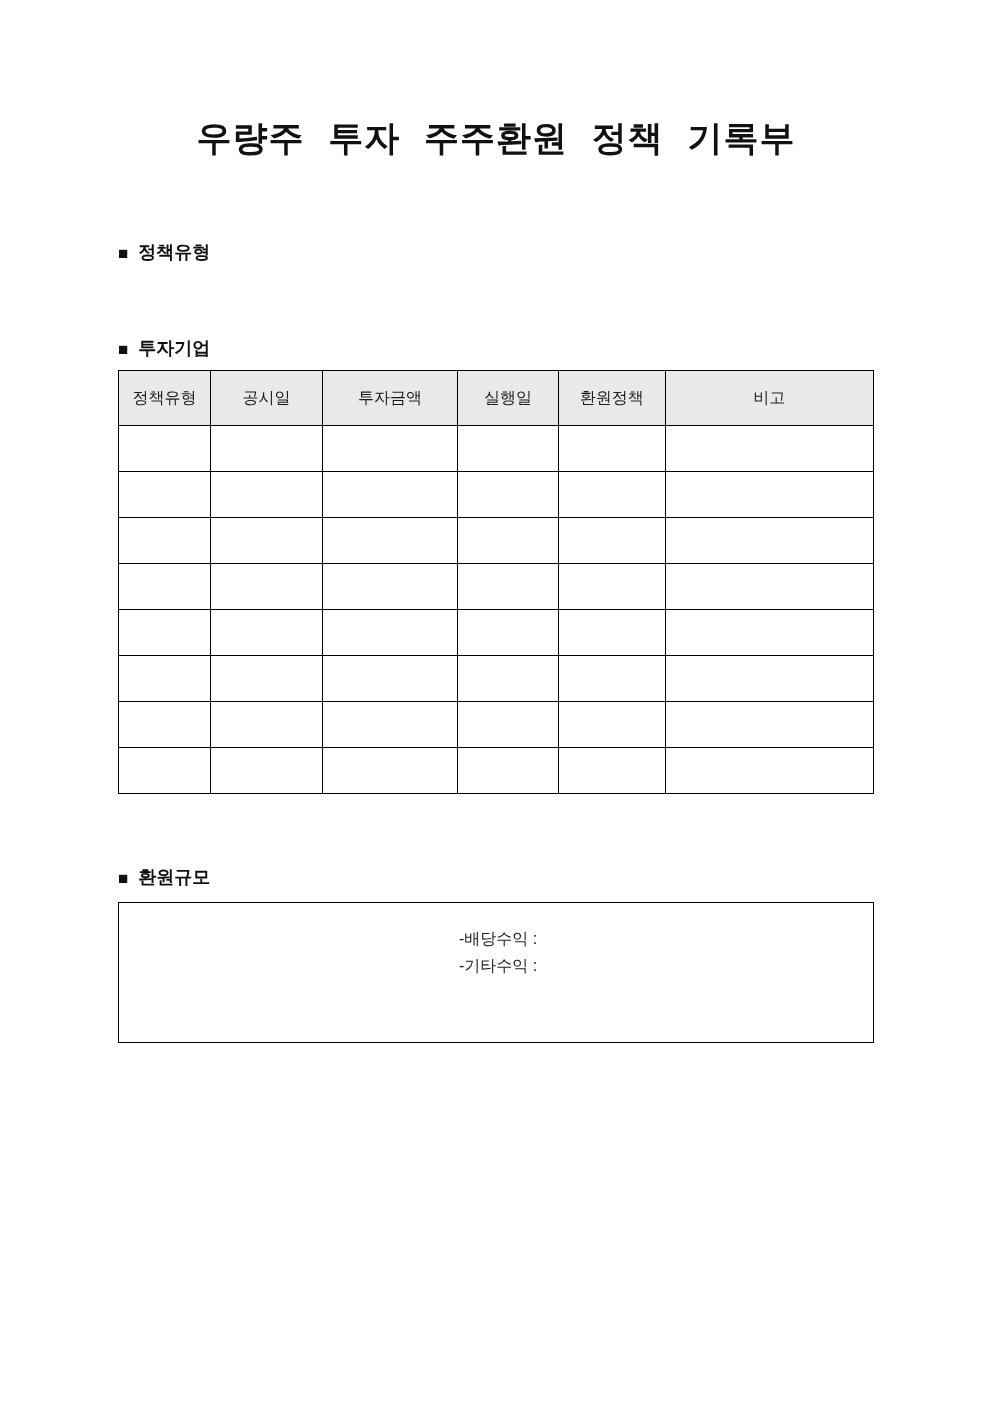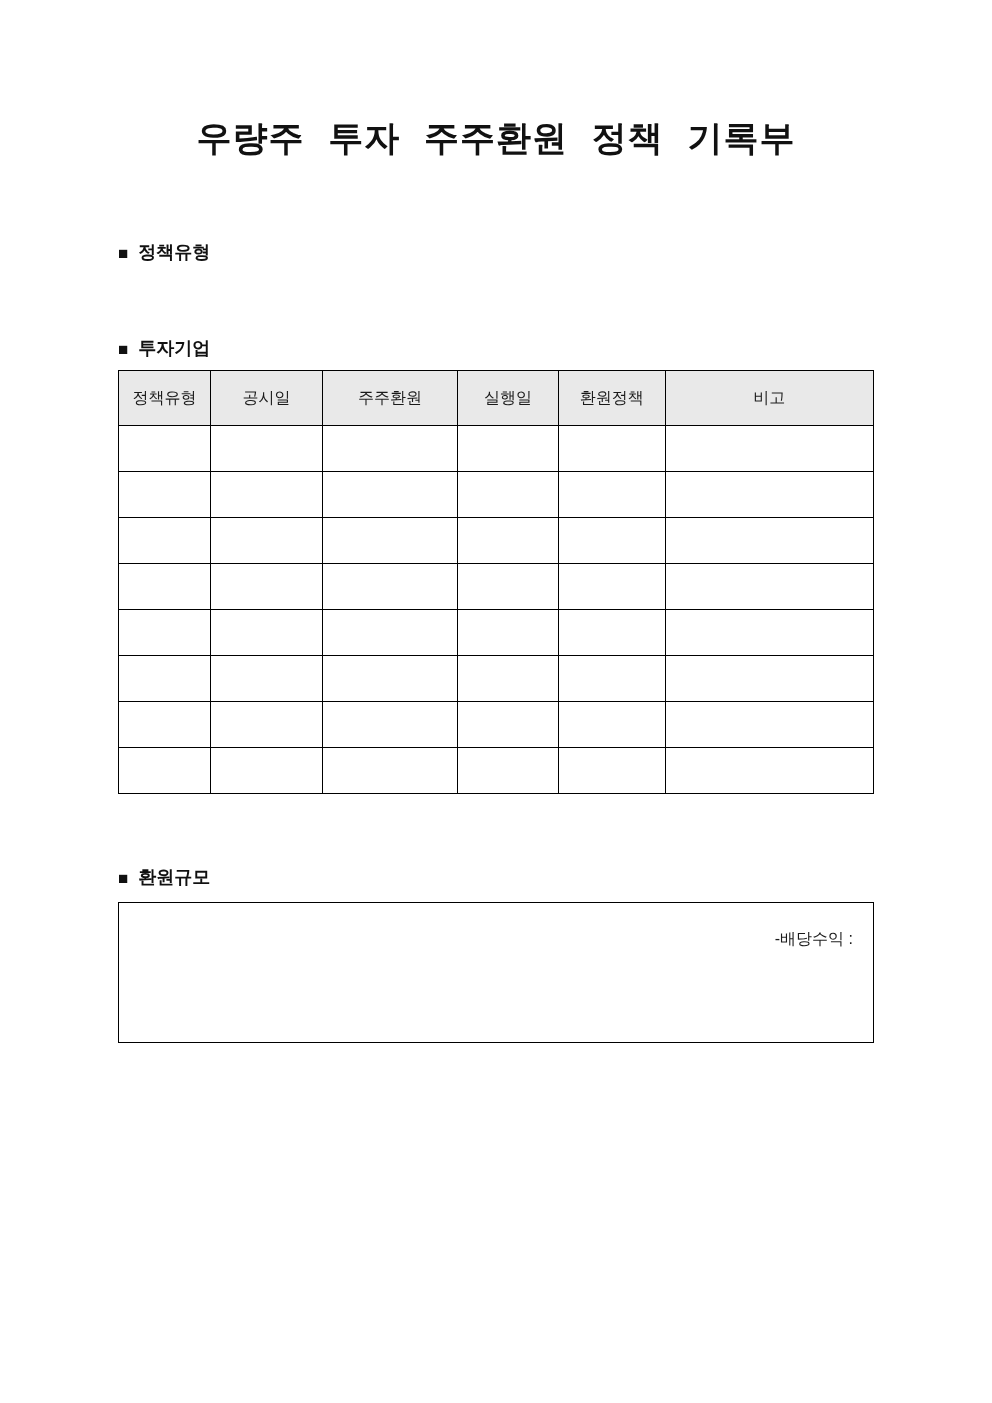--- a/index.html
+++ b/index.html
@@ -75,21 +75,21 @@
   .returns-box {
     margin-top: 13px;
     height: 141px;
     border: 1px solid #000000;
     padding: 22px 20px 0 24px;
   }
   .returns-box .line {
     font-size: 16px;
     line-height: 27px;
     color: #1a1a1a;
-    text-align: right;
+    text-align: center;
   }
 </style>
 </head>
 <body>
 
 <div class="page">
 
   <h1 class="doc-title">우량주 투자 주주환원 정책 기록부</h1>
 
   <div class="section-heading sh-1">
@@ -107,21 +107,21 @@
         <col style="width: 14.8%;">
         <col style="width: 17.9%;">
         <col style="width: 13.4%;">
         <col style="width: 14.1%;">
         <col style="width: 27.6%;">
       </colgroup>
     <thead>
       <tr>
         <th>정책유형</th>
         <th>공시일</th>
-        <th>주주환원</th>
+        <th>투자금액</th>
         <th>실행일</th>
         <th>환원정책</th>
         <th>비고</th>
       </tr>
     </thead>
     <tbody>
         <tr>
           <td></td>
           <td></td>
           <td></td>
@@ -187,15 +187,16 @@
         </tr>
       </tbody>
   </table>
 
   <div class="section-heading sh-3">
     <span class="bullet">■</span>
     <span>환원규모</span>
   </div>
   <div class="returns-box">
     <div class="line">-배당수익 :</div>
+    <div class="line">-기타수익 :</div>
   </div>
 
 </div>
 
 </body></html>

